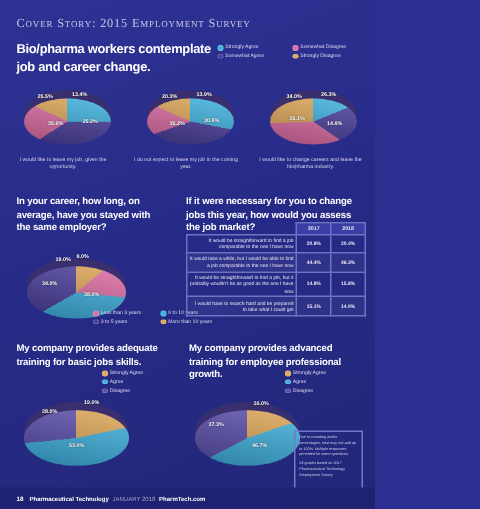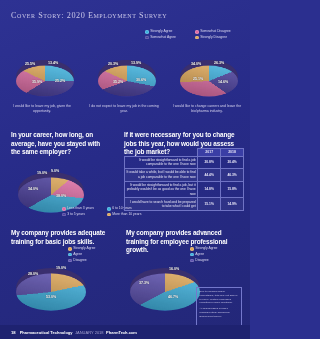--- a/index.html
+++ b/index.html
@@ -140,21 +140,22 @@
   #footer .pg { font-weight: bold; color: #fff; margin-right: 4px; font-size: 4.2px; }
   #footer .mag { font-weight: bold; color: #fff; margin-right: 2.5px; }
   #footer .mid { margin-right: 2.5px; color: #a5a2cf; }
   #footer .site { font-weight: bold; color: #fff; }
 </style>
 </head>
 <body>
 
 <div id="page">
 
-  <div class="kicker">Cover Story: 2020 Employment Survey</div>
+  <div class="kicker">Cover Story: 2015 Employment Survey</div>
+  <div class="headline">Bio/pharma workers contemplate job and career change.</div>
 
   <div class="legend" id="legend-top">
       <div class="leg-item">
         <span class="leg-dot" style="background: rgb(63, 179, 224);"></span>
         <span>Strongly Agree</span>
       </div>
       <div class="leg-item">
         <span class="leg-dot" style="background: rgb(224, 110, 166);"></span>
         <span>Somewhat Disagree</span>
       </div>

